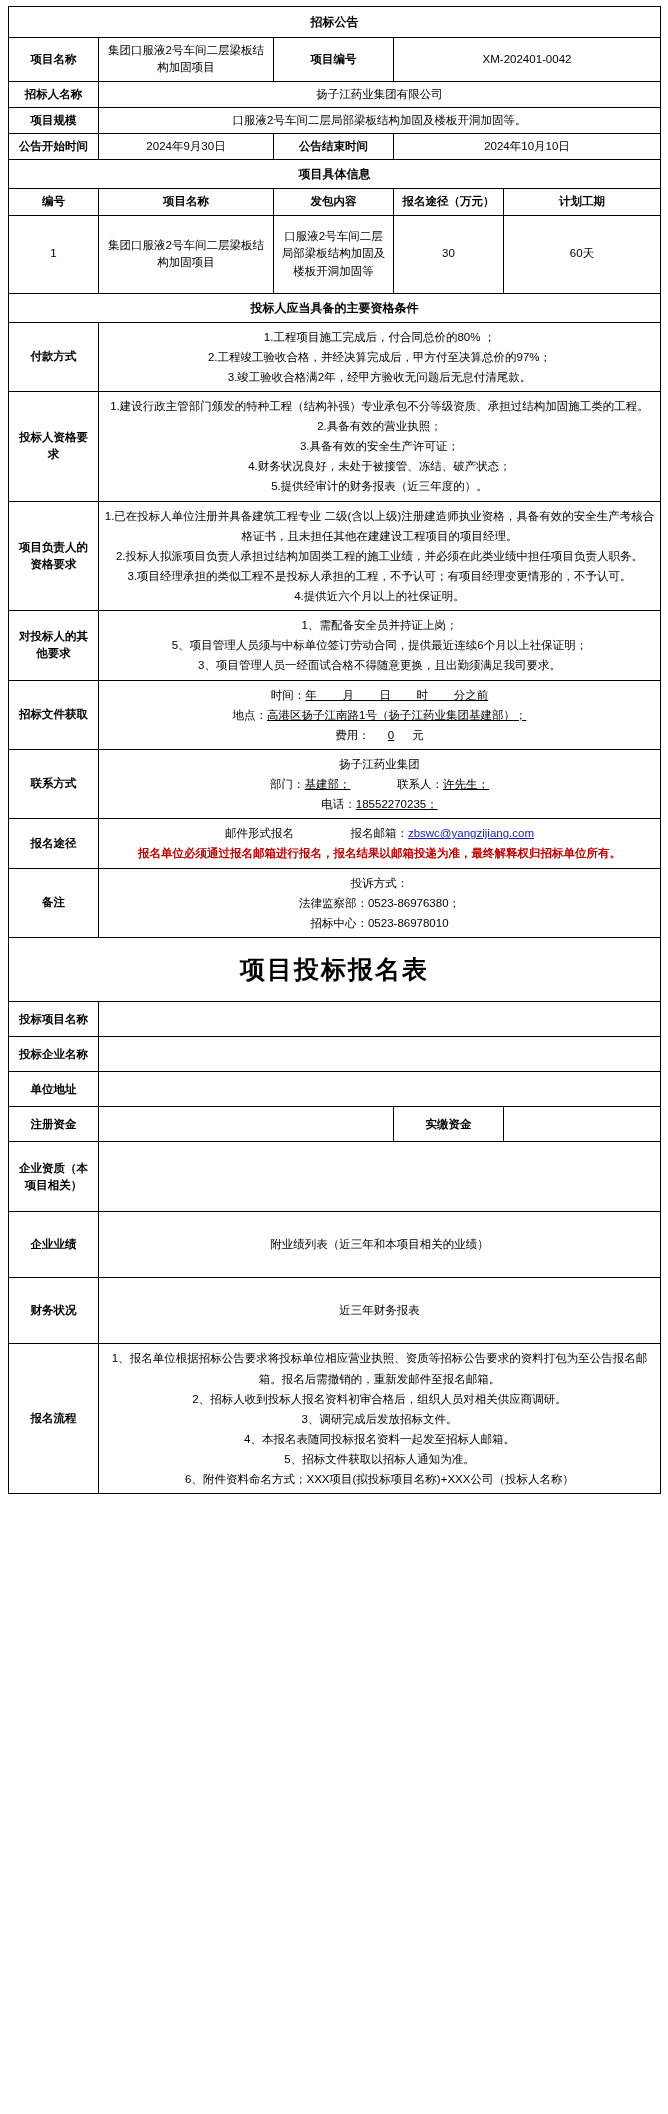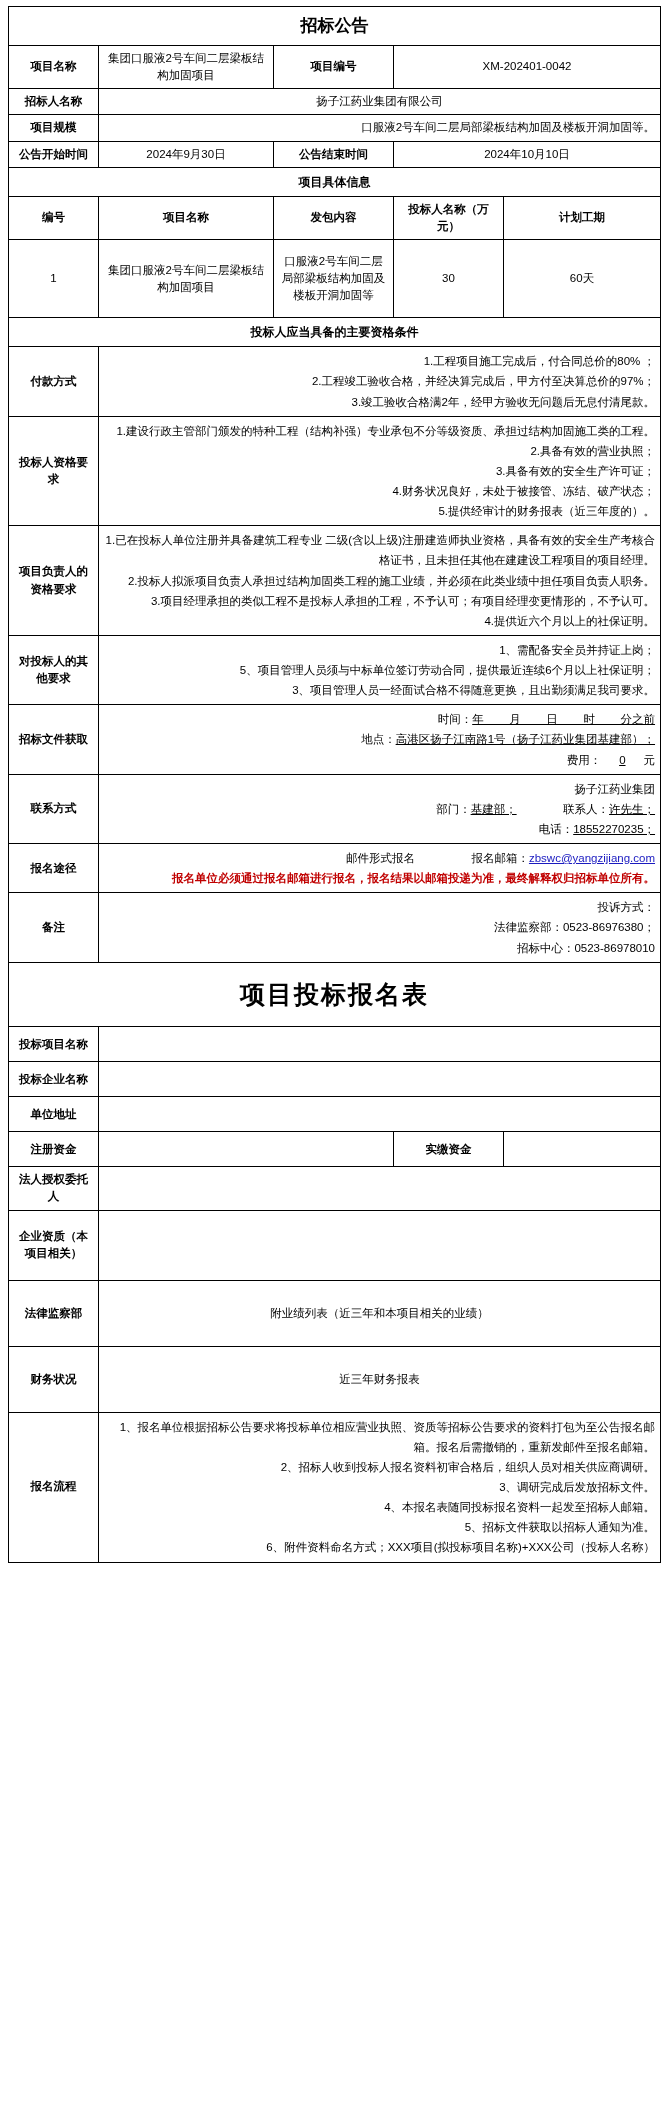--- a/index.html
+++ b/index.html
@@ -13,28 +13,28 @@
   table{border-collapse:collapse;width:100%;table-layout:fixed;}
   td{
     border:1px solid #000;
     padding:4px 5px;
     vertical-align:middle;
     line-height:1.5;
     font-size:11.5px;
     word-break:break-all;
   }
   .title{
-    text-align:center;font-weight:bold;font-size:17px;padding:6px 12px;
+    text-align:center;font-weight:bold;font-size:12px;padding:6px 12px;
   }
   .sec{
     text-align:center;font-weight:bold;font-size:12px;padding:5px 4px;
   }
   .lbl{text-align:center;font-weight:bold;font-size:11.5px;margin-left:25px;}
   .val{text-align:center;font-size:11.5px;}
-  .txt{text-align:right;font-size:11.5px;}
+  .txt{text-align:center;font-size:11.5px;}
   .formtitle{
     text-align:center;font-weight:bold;font-size:25px;padding:13px 4px;letter-spacing:2px;
   }
   .u{ text-decoration:underline; }
   .redb{color:#c00000;font-weight:bold;}
   .blue-underline{color:#1a1ac0;text-decoration:underline;}
   .chk{display:inline-block;width:10px;height:10px;border:1px solid #000;margin-right:4px;vertical-align:-1px;}
   .chk.on::after{content:"";}
   .cb-wrap{display:inline-block;margin-right:14px;}
   .lh2{line-height:1.75;}
@@ -85,21 +85,21 @@
     </tr>
 
     <tr>
       <td colspan="5" class="sec">项目具体信息</td>
     </tr>
 
     <tr>
       <td class="lbl">编号</td>
       <td class="lbl">项目名称</td>
       <td class="lbl">发包内容</td>
-      <td class="lbl">投标人名称（万元）</td>
+      <td class="lbl">报名途径（万元）</td>
       <td class="lbl">计划工期</td>
     </tr>
 
     <tr style="height:78px;">
       <td class="val">1</td>
       <td class="val">集团口服液2号车间二层梁板结构加固项目</td>
       <td class="val">口服液2号车间二层局部梁板结构加固及楼板开洞加固等</td>
       <td class="val">30</td>
       <td class="val">60天</td>
     </tr>
@@ -215,33 +215,29 @@
       <td colspan="4" class="val blankcell"></td>
     </tr>
 
     <tr>
       <td class="lbl">注册资金</td>
       <td colspan="2" class="val blankcell"></td>
       <td class="lbl">实缴资金</td>
       <td class="val blankcell"></td>
     </tr>
 
-    <tr>
-      <td class="lbl">法人授权委托人</td>
-      <td colspan="4" class="val blankcell"></td>
-    </tr>
 
 
     <tr style="height:70px;">
       <td class="lbl">企业资质（本项目相关）</td>
       <td colspan="4" class="val"></td>
     </tr>
 
     <tr style="height:66px;">
-      <td class="lbl">法律监察部</td>
+      <td class="lbl">企业业绩</td>
       <td colspan="4" class="val">附业绩列表（近三年和本项目相关的业绩）</td>
     </tr>
 
     <tr style="height:66px;">
       <td class="lbl">财务状况</td>
       <td colspan="4" class="val">近三年财务报表</td>
     </tr>
 
     <tr>
       <td class="lbl">报名流程</td>

